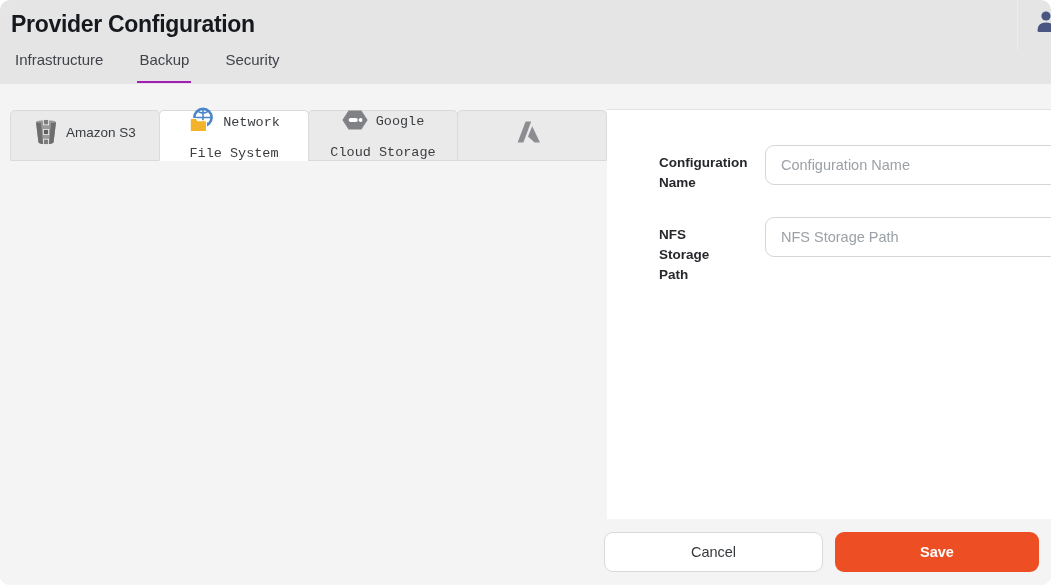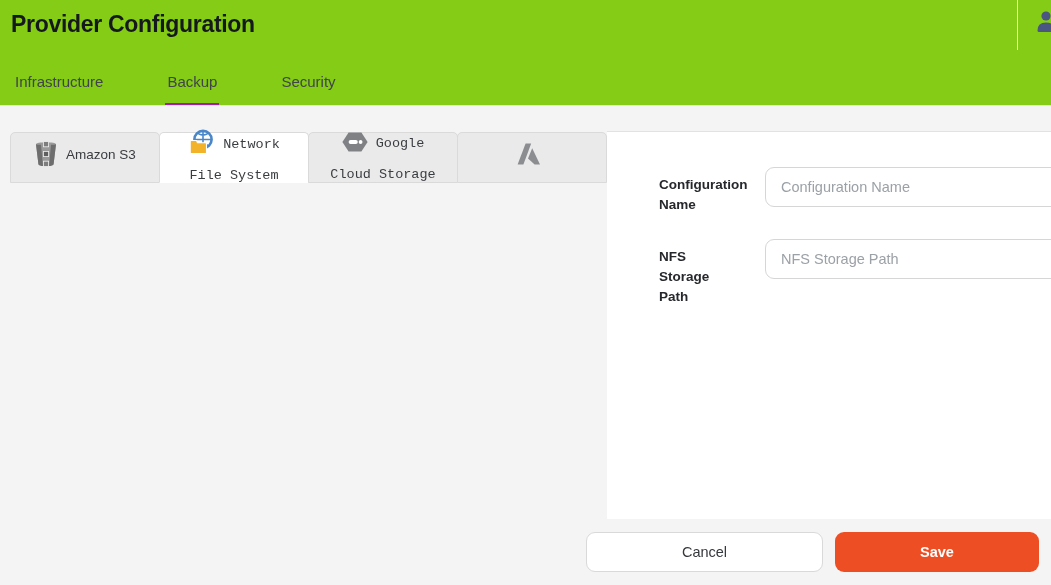--- a/index.html
+++ b/index.html
@@ -1,37 +1,37 @@
 <!DOCTYPE html>
 <html><head>
 <meta charset="utf-8">
 <style>
   * { margin:0; padding:0; box-sizing:border-box; }
   html,body { background:#fff; }
   .app {
     width:1051px; height:585px; overflow:hidden; position:relative;
-    background:#84cc16; font-family:"Liberation Sans", sans-serif;
-    display:flex; flex-direction:column;
+    background:#e5e5e5; font-family:"Liberation Sans", sans-serif;
+    display:flex; flex-direction:column;border-radius:10px;
   }
 
   
   .topbar { position:relative; height:50px; flex:0 0 auto; }
   .page-title {
     padding:11px 0 0 11px; font-size:23px; font-weight:700;
     color:#15181c; letter-spacing:-0.3px;
   }
   .user-area {
     position:absolute; top:0; right:0; width:34px; height:50px;
     border-left:1px solid #ececec; overflow:hidden;
   }
   .user-area svg { position:absolute; top:10px; left:17px; }
 
   
   .nav {
-    display:flex; gap:60px; padding-left:13px; margin-top:22px;
+    display:flex; gap:32px; padding-left:13px; 
     border-bottom:1px solid #e4e4e6; flex:0 0 auto;
   }
   .nav-tab {
     font-size:15px; color:#40434a; line-height:19px;
     padding:0 2px 14px; cursor:pointer;
   }
   .nav-tab.active { padding-bottom:2px; border-bottom:2px solid #a21caf; }
 
   
   .content { background:#f4f4f5; flex:1; display:flex; flex-direction:column; }
@@ -74,21 +74,21 @@
     line-height:15px; margin:13px 0 0 29px; cursor:pointer; flex:0 0 auto;
   }
 
   
   .footer {
     height:66px; flex:0 0 auto; background:#f4f4f5;
     display:flex; align-items:center; justify-content:flex-end;
     gap:12px; padding-right:12px;
   }
   .btn { height:40px; border-radius:9px; font-size:14.5px; font-family:inherit; cursor:pointer; }
-  .btn-cancel { width:237px; background:#fff; border:1px solid #d9d9d9; color:#35383c; }
+  .btn-cancel { width:219px; background:#fff; border:1px solid #d9d9d9; color:#35383c; }
   .btn-save  { width:204px; background:#EE4E23; border:none; color:#fff; font-weight:700; }
 </style>
 </head>
 <body>
 
 <div class="app">
 
   <div class="topbar">
     <div class="page-title">Provider Configuration</div>
     <div class="user-area">

